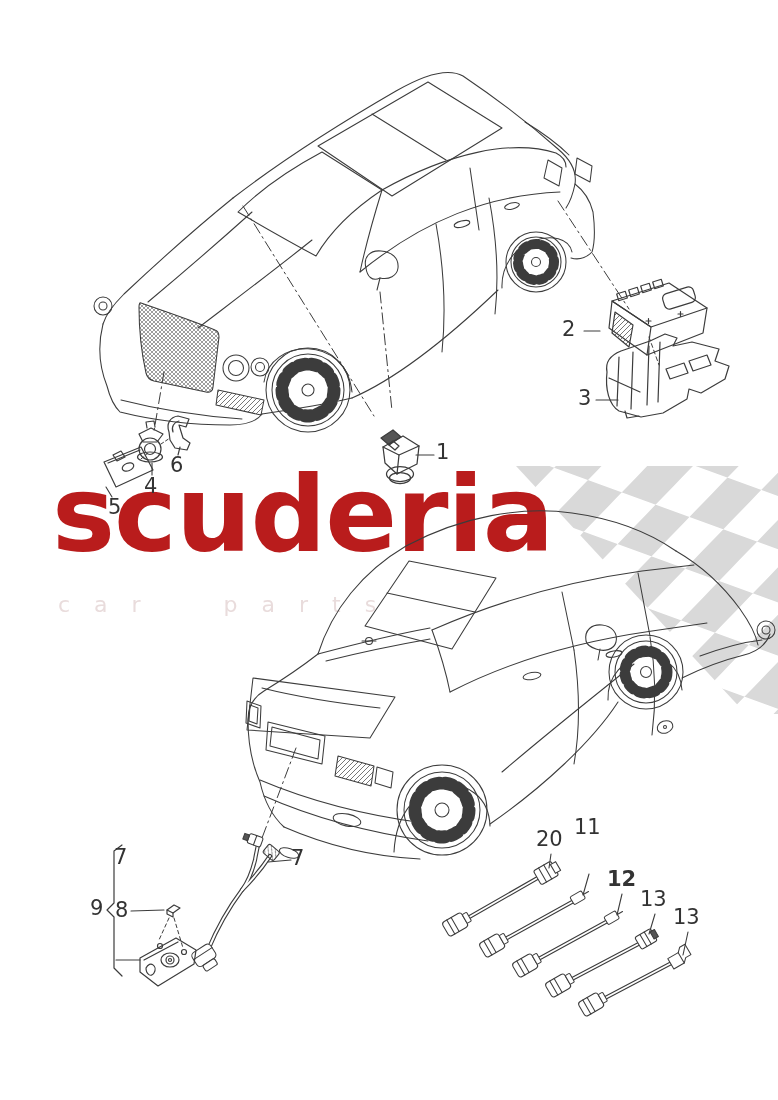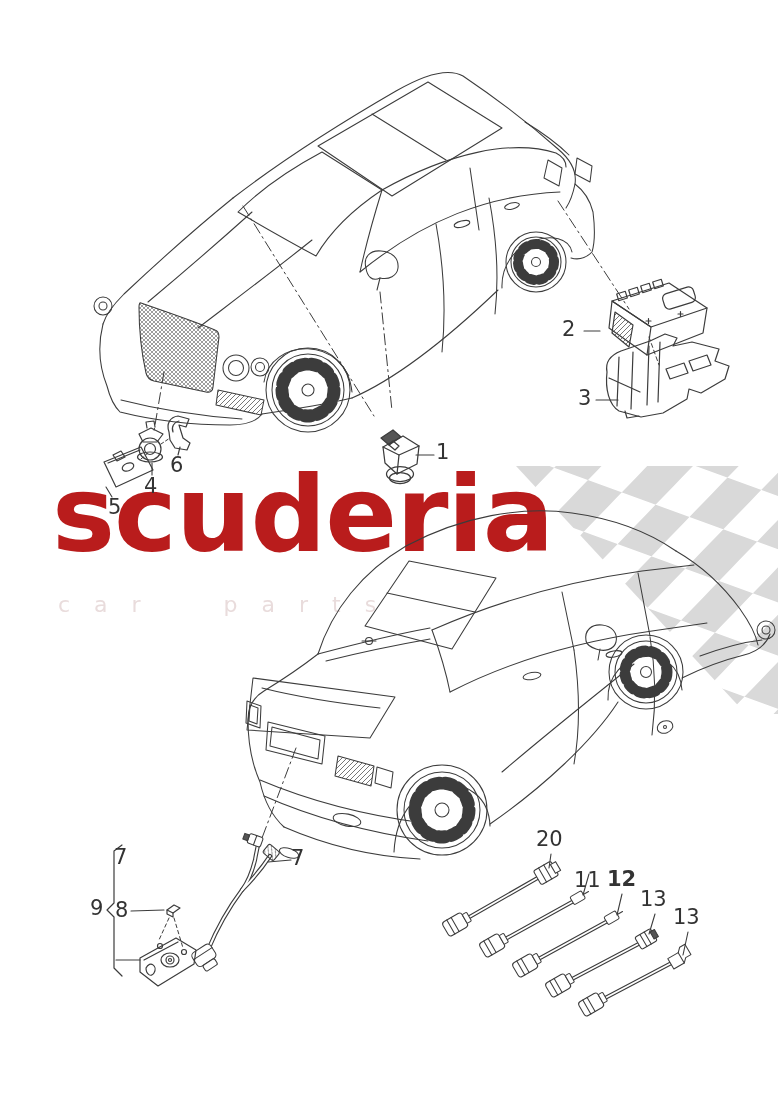--- a/index.html
+++ b/index.html
@@ -345,18 +345,18 @@
     <div class="lbl" style="left:562px;top:319px;">2</div>
     <div class="lbl" style="left:578px;top:388px;">3</div>
     <div class="lbl" style="left:144px;top:476px;">4</div>
     <div class="lbl" style="left:108px;top:497px;">5</div>
     <div class="lbl" style="left:170px;top:455px;">6</div>
     <div class="lbl" style="left:114px;top:847px;">7</div>
     <div class="lbl" style="left:291px;top:848px;">7</div>
     <div class="lbl" style="left:90px;top:898px;">9</div>
     <div class="lbl" style="left:115px;top:900px;">8</div>
     <div class="lbl" style="left:536px;top:829px;">20</div>
-    <div class="lbl" style="left:574px;top:870px;">11</div>
+    <div class="lbl" style="left:574px;top:817px;">11</div>
     <div class="lbl" style="left:607px;top:869px;font-weight:bold;">12</div>
     <div class="lbl" style="left:640px;top:889px;">13</div>
     <div class="lbl" style="left:673px;top:907px;">13</div>
   </div>
 </div>
 
 </body></html>

